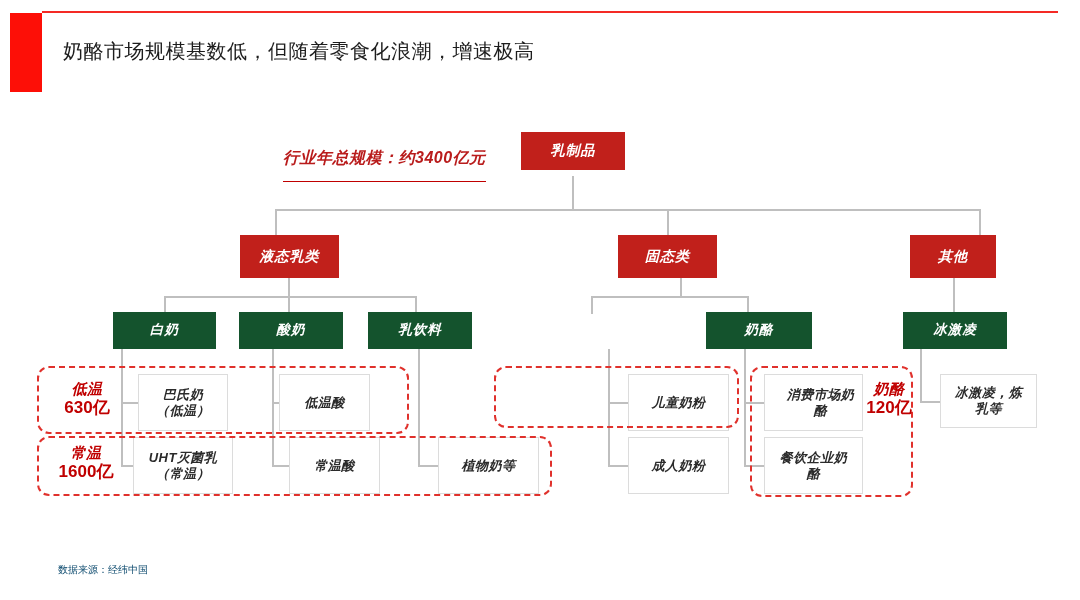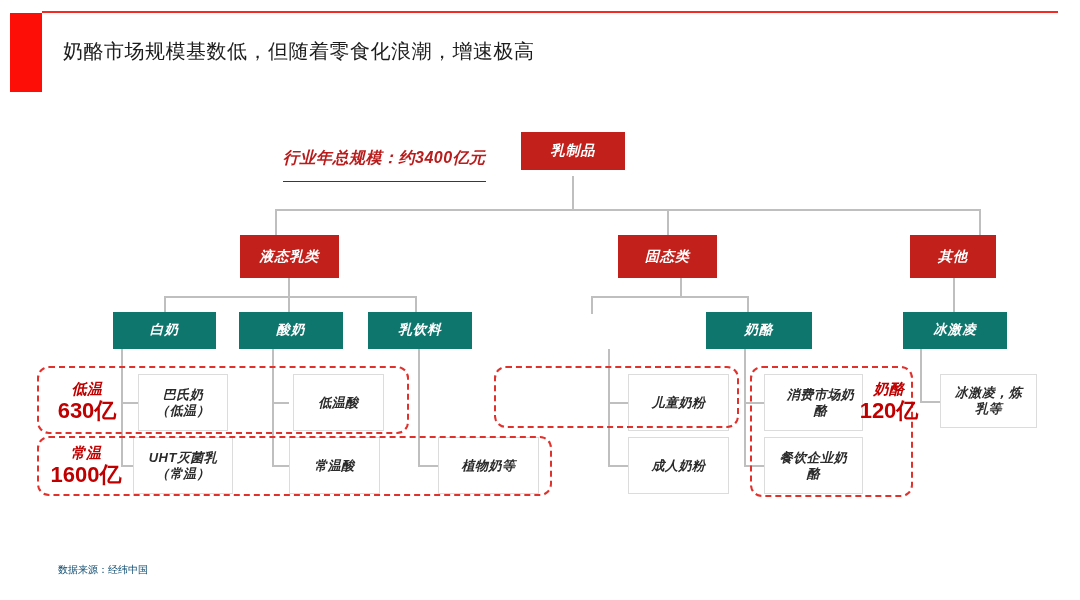--- a/index.html
+++ b/index.html
@@ -30,21 +30,21 @@
   .node{
     position:absolute;box-sizing:border-box;
     display:flex;align-items:center;justify-content:center;
     text-align:center;line-height:1.22;
     font-style:italic;font-weight:bold;
   }
   .node.red{
     background:#c1201b;color:#ffffff;font-size:14px;letter-spacing:1px;
   }
   .node.gray{
-    background:#0f766e;color:#ffffff;font-size:13.5px;letter-spacing:1px;
+    background:#14532d;color:#ffffff;font-size:13.5px;letter-spacing:1px;
   }
   .node.leaf{
     background:#ffffff;border:1px solid #dcdcdc;color:#2b2b2b;
     font-size:13px;letter-spacing:.5px;padding:0 6px;
   }
 
   
   .ln{position:absolute;background:#bfbfbf;}
   .lnh{height:2px;}
   .lnv{width:2px;}
@@ -53,21 +53,21 @@
   .dashbox{
     position:absolute;box-sizing:border-box;
     border:2px dashed #e0312c;border-radius:12px;
     background:transparent;pointer-events:none;
   }
   .dlabel{
     position:absolute;color:#c00000;text-align:center;
     font-weight:bold;line-height:1.2;
   }
   .dlabel .l1{font-size:15px;font-style:italic;letter-spacing:.5px;display:block;}
-  .dlabel .l2{font-size:22px;display:block;}
+  .dlabel .l2{font-size:17px;display:block;}
 
   
   .total-callout{
     position:absolute;left:283px;top:148px;
     color:#b91c1c;font-size:16px;font-weight:bold;font-style:italic;
     letter-spacing:.5px;white-space:nowrap;
     border-bottom:1.5px solid #c00000;padding-bottom:12px;
   }
 </style>
 </head>
@@ -133,21 +133,21 @@
   <div class="node gray" style="left:239px;top:312px;width:104px;height:37px;">酸奶</div>
   <div class="node gray" style="left:368px;top:312px;width:104px;height:37px;">乳饮料</div>
   <div class="node gray" style="left:706px;top:312px;width:106px;height:37px;">奶酪</div>
   <div class="node gray" style="left:903px;top:312px;width:104px;height:37px;">冰激凌</div>
 
   <div class="node leaf" style="left:138px;top:374px;width:90px;height:57px;white-space:pre-line;">巴氏奶
 （低温）</div>
   <div class="node leaf" style="left:133px;top:437px;width:100px;height:57px;white-space:pre-line;">UHT灭菌乳
 （常温）</div>
 
-  <div class="node leaf" style="left:293px;top:374px;width:91px;height:57px;">低温酸</div>
+  <div class="node leaf" style="left:279px;top:374px;width:91px;height:57px;">低温酸</div>
   <div class="node leaf" style="left:289px;top:437px;width:91px;height:57px;">常温酸</div>
 
   <div class="node leaf" style="left:438px;top:437px;width:101px;height:57px;">植物奶等</div>
 
   <div class="node leaf" style="left:628px;top:374px;width:101px;height:57px;">儿童奶粉</div>
   <div class="node leaf" style="left:628px;top:437px;width:101px;height:57px;">成人奶粉</div>
 
   <div class="node leaf" style="left:764px;top:374px;width:99px;height:57px;white-space:pre-line;padding-left:20px;">消费市场奶
 酪</div>
   <div class="node leaf" style="left:764px;top:437px;width:99px;height:57px;white-space:pre-line;">餐饮企业奶

